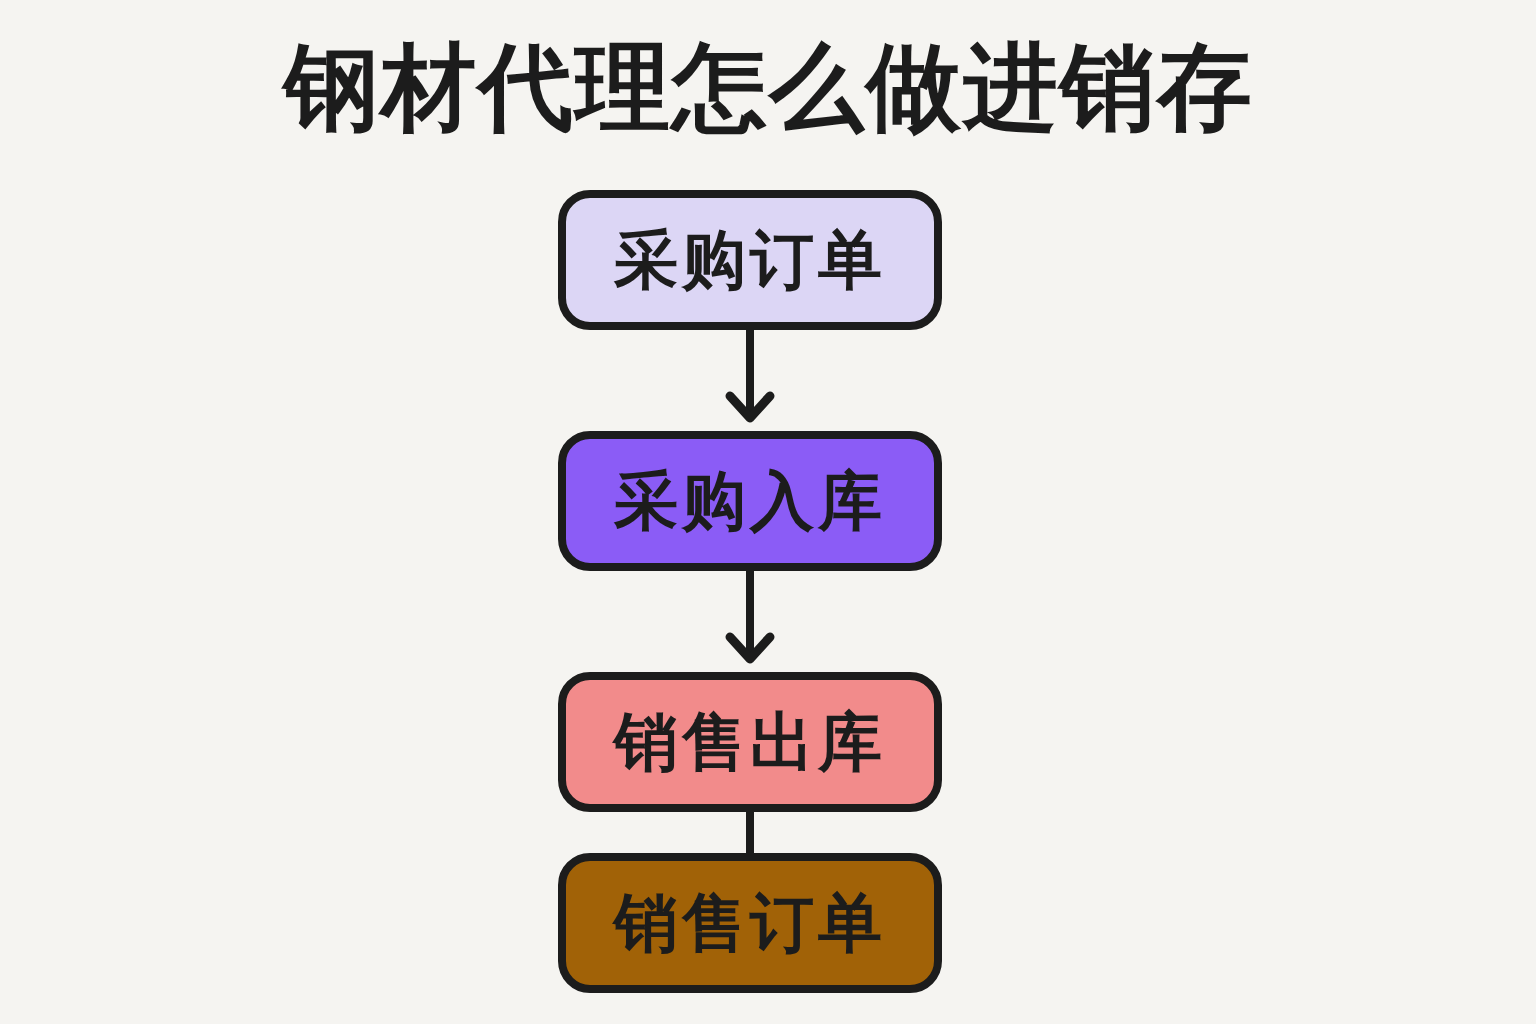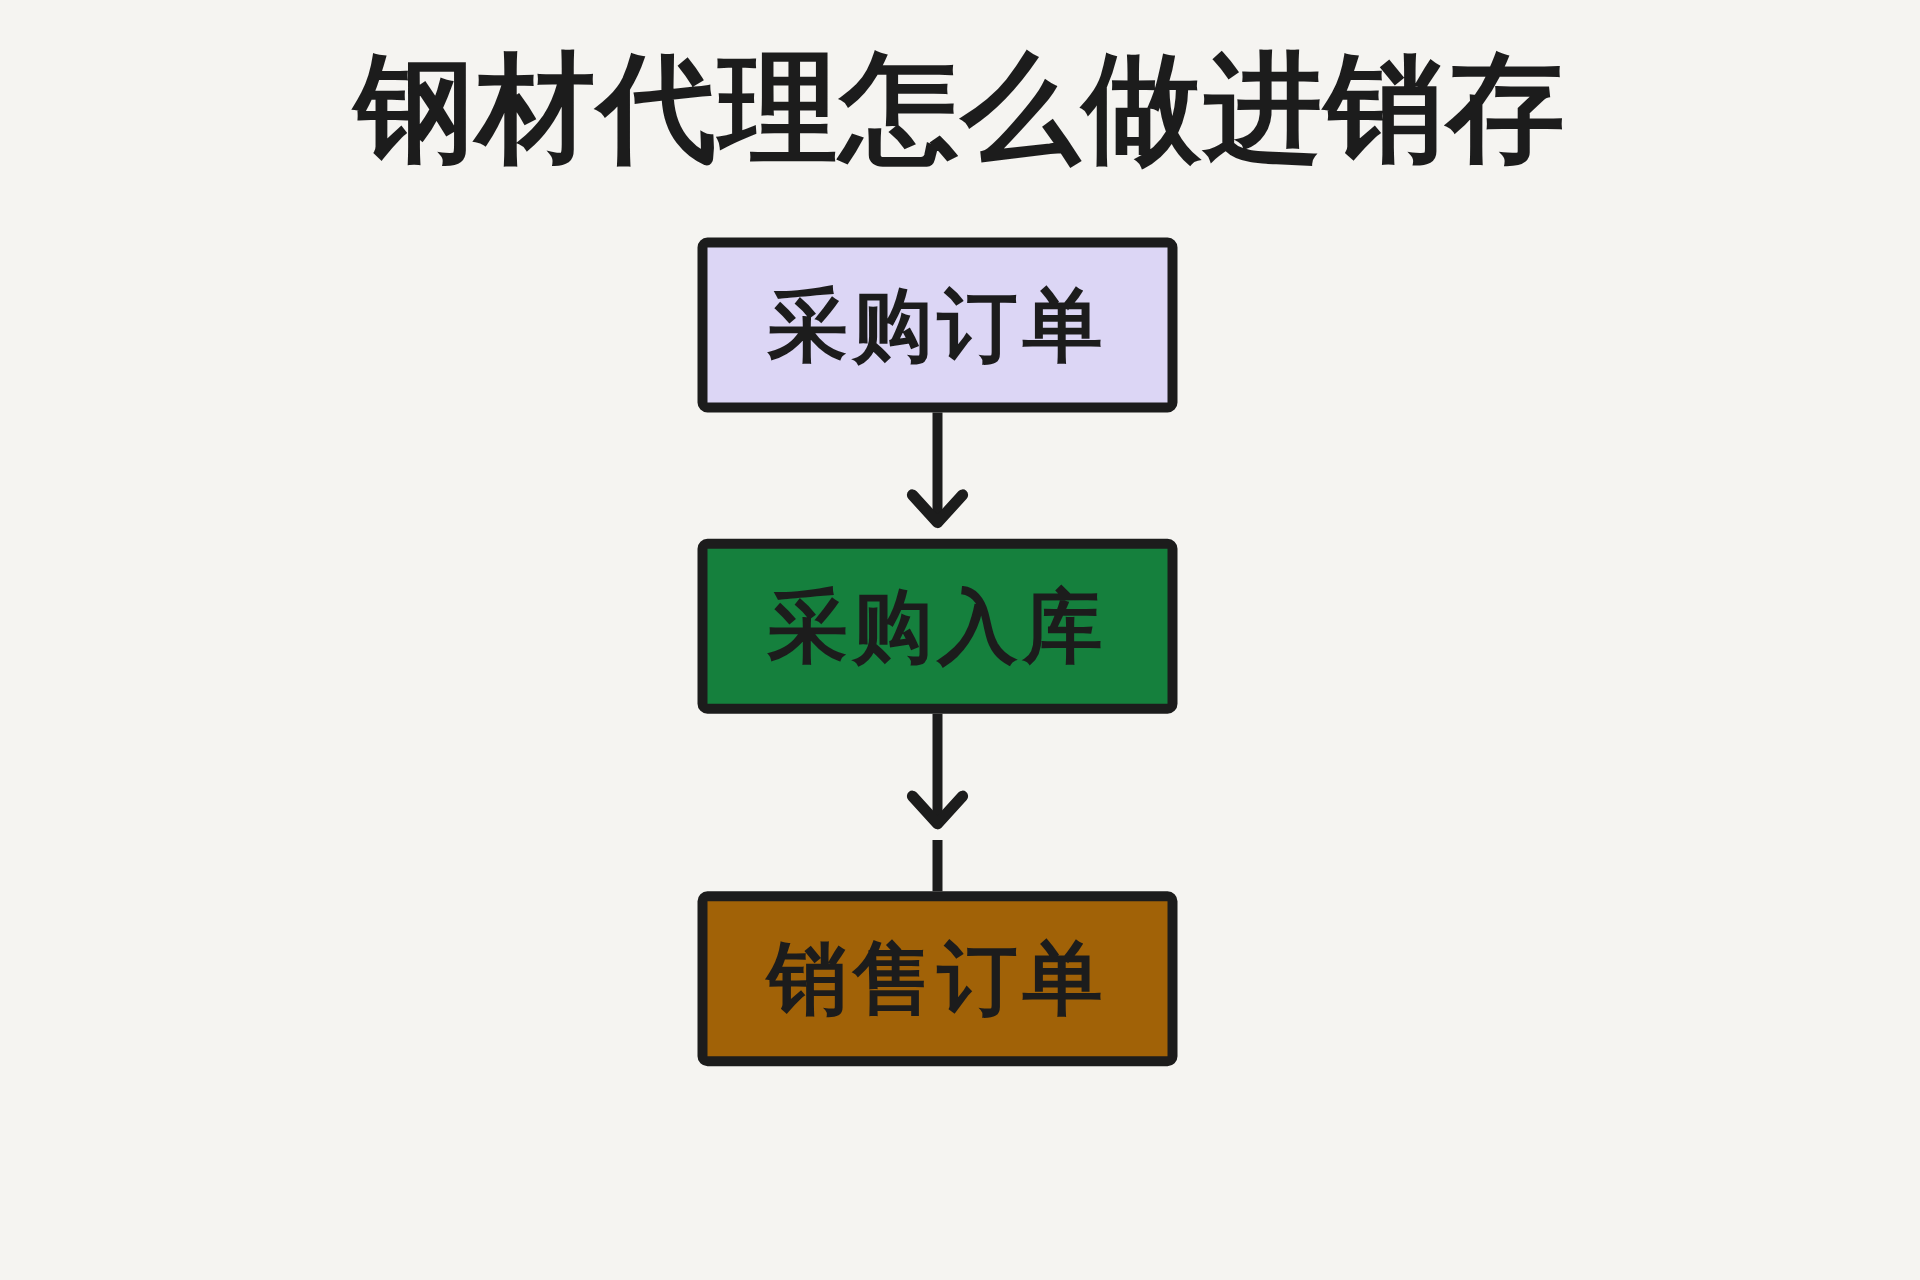--- a/index.html
+++ b/index.html
@@ -34,21 +34,21 @@
     width: 384px;
     display: flex;
     flex-direction: column;
     align-items: center;
   }
   .node {
     width: 384px;
     height: 140px;
     box-sizing: border-box;
     border: 8px solid #8b5cf6;
-    border-radius: 8px;
+    border-radius: 32px;
     display: flex;
     align-items: center;
     justify-content: center;
     font-size: 64px;
     font-weight: 800;
     letter-spacing: 4px;
     color: #1c1c1c;
     white-space: nowrap;
   }
   .arrow-gap {
@@ -69,25 +69,26 @@
 
 <div class="flow">
 
   <div class="node" style="background: rgb(220, 214, 245); border-color: rgb(28, 28, 28);">采购订单</div>
 
   <svg class="arrow-gap" viewBox="0 0 60 101" aria-hidden="true">
     <line x1="30" y1="0" x2="30" y2="86" stroke="#1c1c1c" stroke-width="8" stroke-linecap="round"></line>
     <polyline points="10,66 30,88 50,66" fill="none" stroke="#1c1c1c" stroke-width="9" stroke-linecap="round" stroke-linejoin="round"></polyline>
   </svg>
 
-  <div class="node" style="background: #15803d; border-color: rgb(28, 28, 28);">采购入库</div>
+  <div class="node" style="background: #8b5cf6; border-color: rgb(28, 28, 28);">采购入库</div>
 
   <svg class="arrow-gap" viewBox="0 0 60 101" aria-hidden="true">
     <line x1="30" y1="0" x2="30" y2="86" stroke="#1c1c1c" stroke-width="8" stroke-linecap="round"></line>
     <polyline points="10,66 30,88 50,66" fill="none" stroke="#1c1c1c" stroke-width="9" stroke-linecap="round" stroke-linejoin="round"></polyline>
   </svg>
 
+  <div class="node" style="background: rgb(242, 139, 139); border-color: rgb(28, 28, 28);">销售出库</div>
 
   <div class="line-gap"></div>
 
   <div class="node" style="background: #a16207; border-color: rgb(28, 28, 28);">销售订单</div>
 
 </div>
 
 </body></html>

